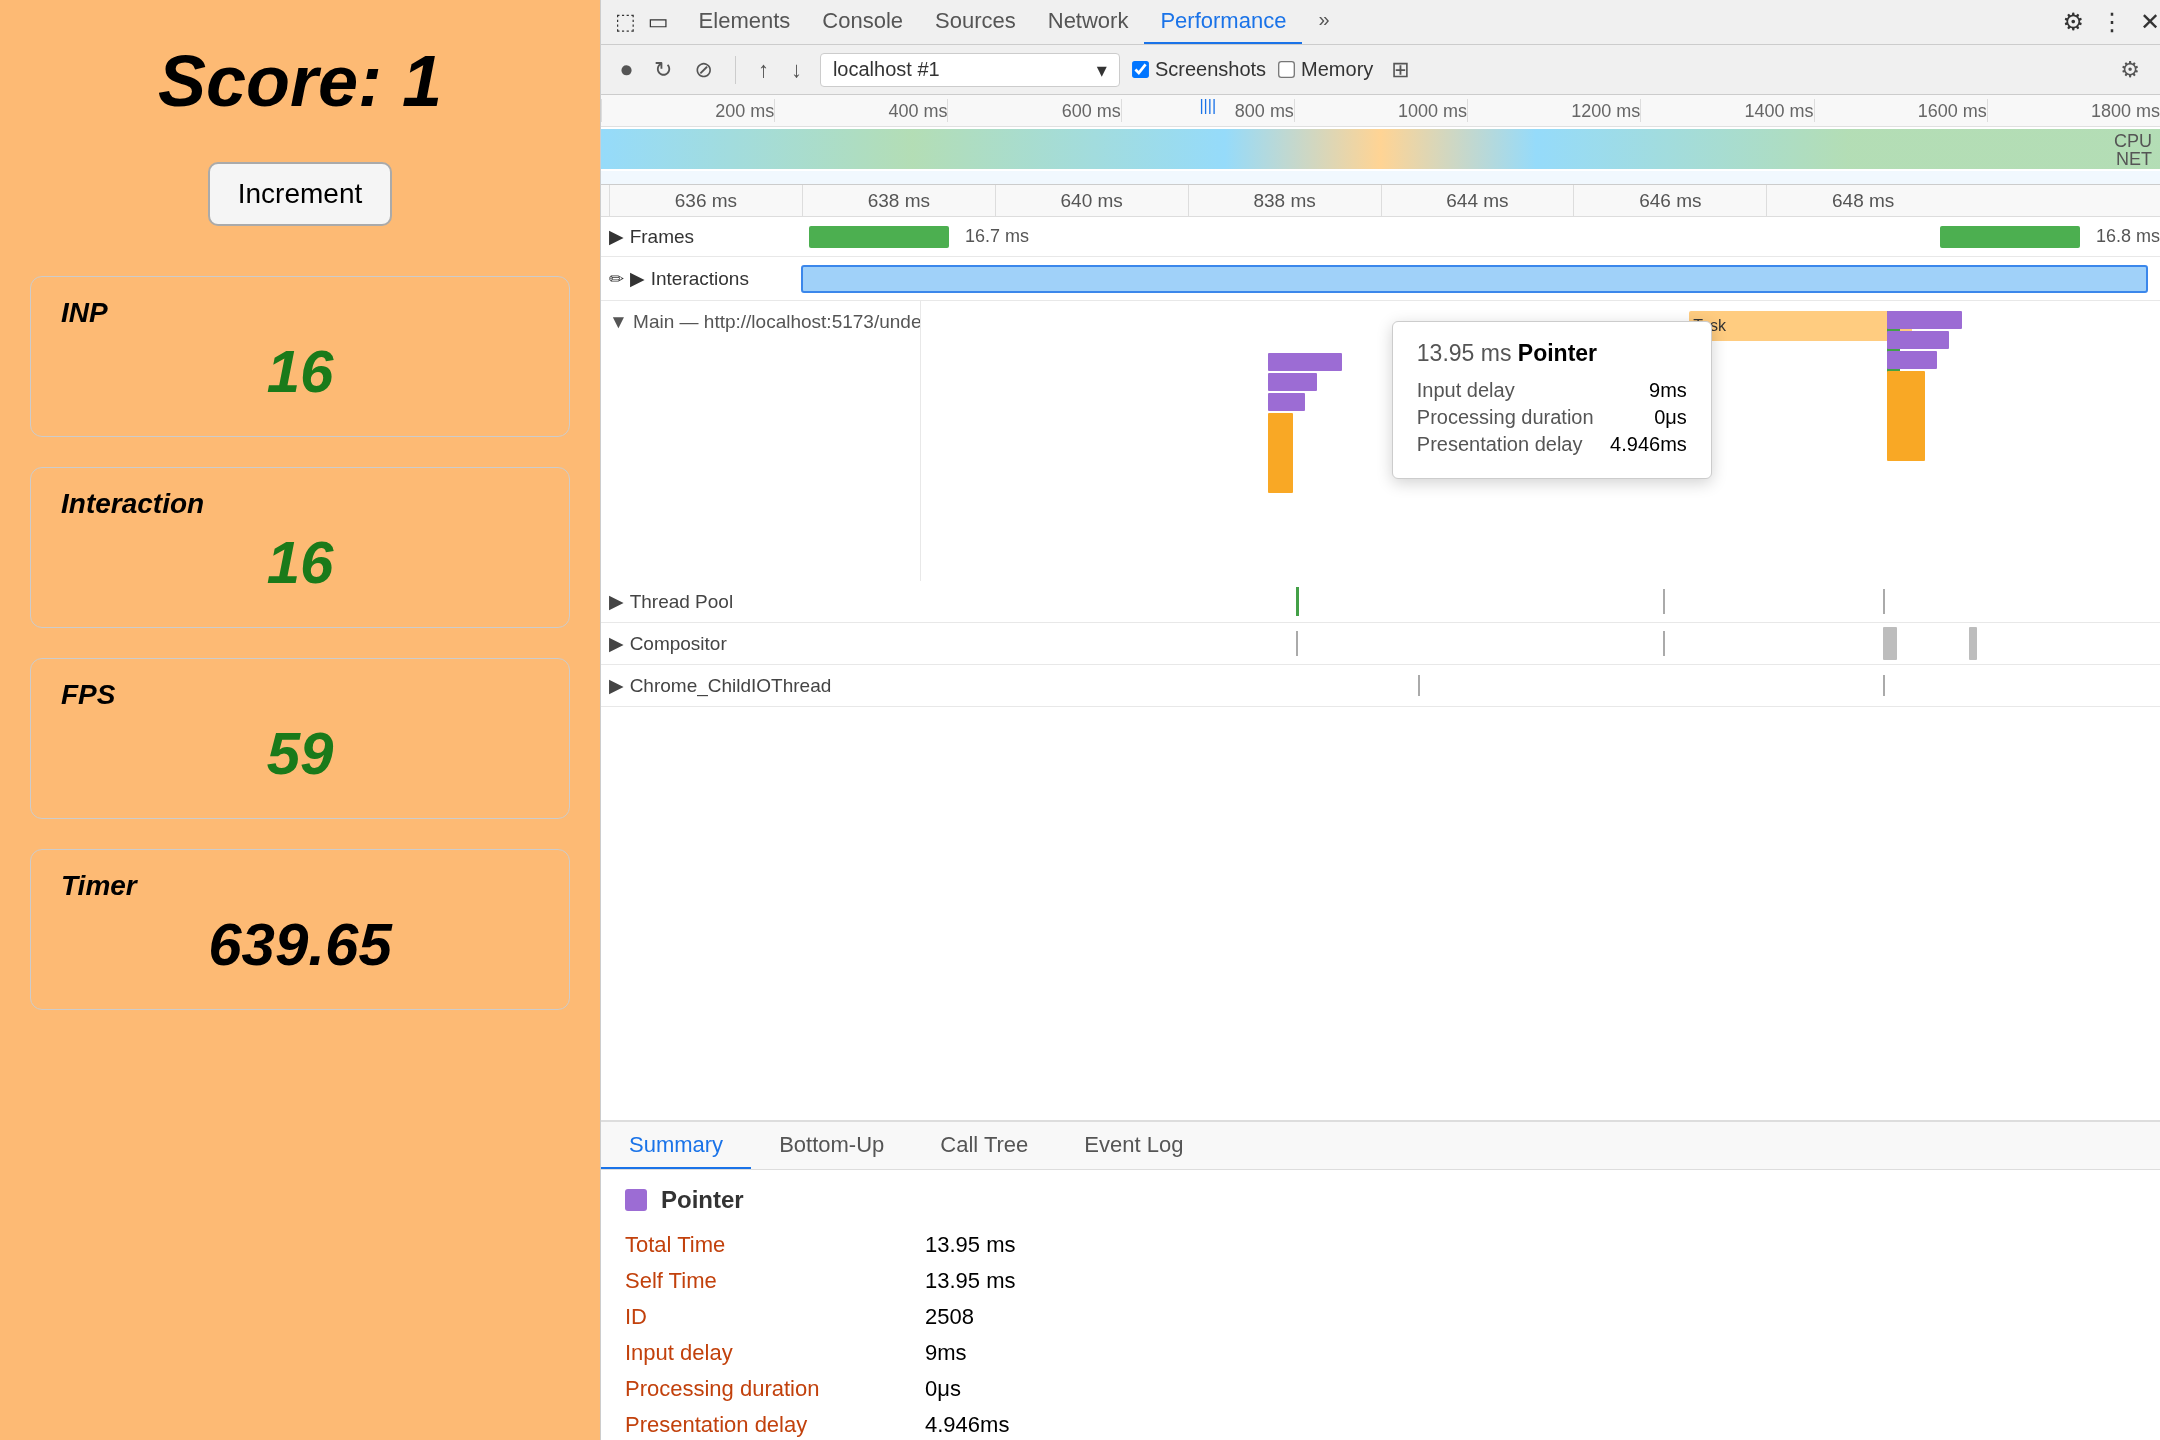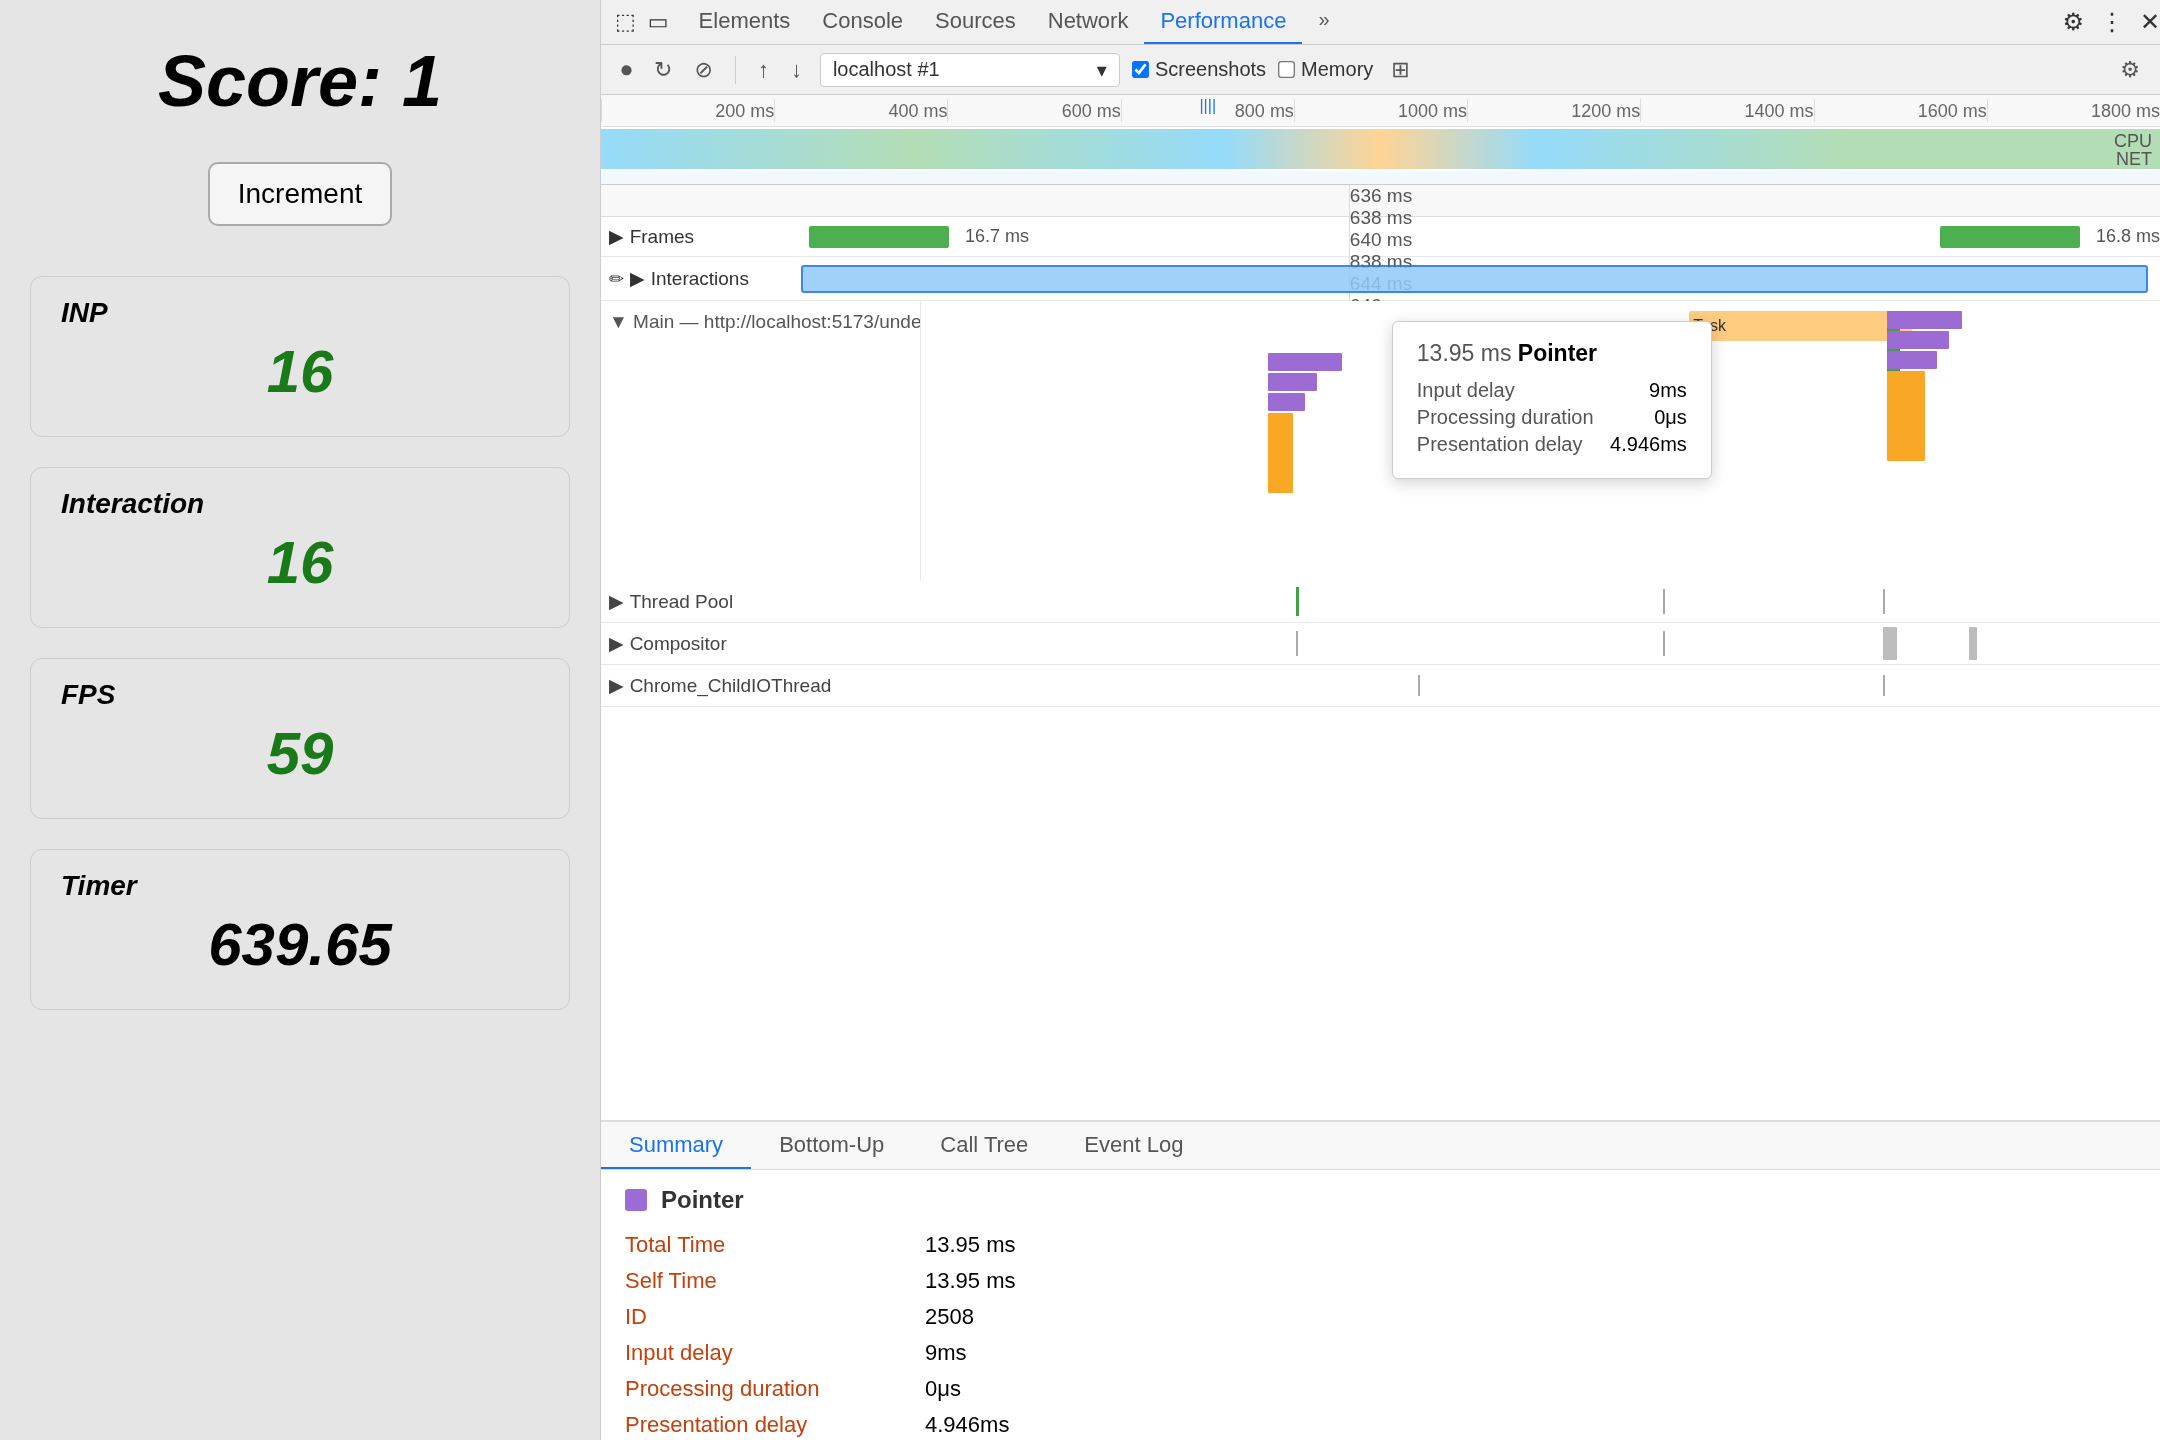--- a/index.html
+++ b/index.html
@@ -10,21 +10,21 @@
       width: 2160px;
       height: 1440px;
       overflow: hidden;
     }
 
     
     .left-panel {
       width: 600px;
       flex-shrink: 0;
       padding: 40px 30px;
-      background: #e5e5e5;
+      background: #fdba74;
     }
     .score-title {
       font-size: 72px;
       font-weight: 900;
       font-style: italic;
       text-align: center;
       margin-bottom: 40px;
       color: #000;
     }
     .increment-btn {
@@ -184,21 +184,20 @@
     
     .detail-ruler {
       display: flex;
       background: #f8f8f8;
       border-bottom: 1px solid #ddd;
       height: 32px;
       align-items: center;
       padding: 0 8px;
       font-size: 19px;
       color: #555;
-      flex-direction: column;
     }
     .detail-tick {
       flex: 1;
       text-align: center;
       border-left: 1px solid #ddd;
       height: 100%;
       display: flex;
       align-items: center;
       justify-content: center;
     }

